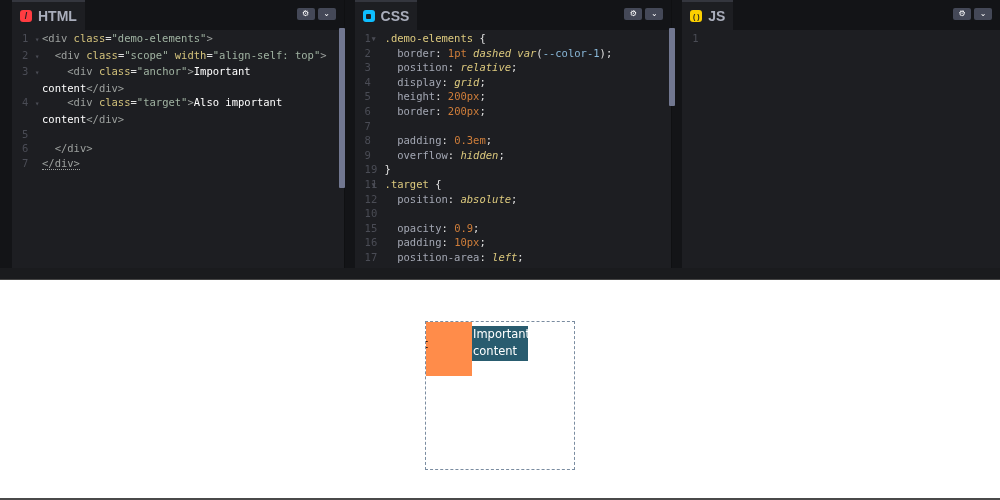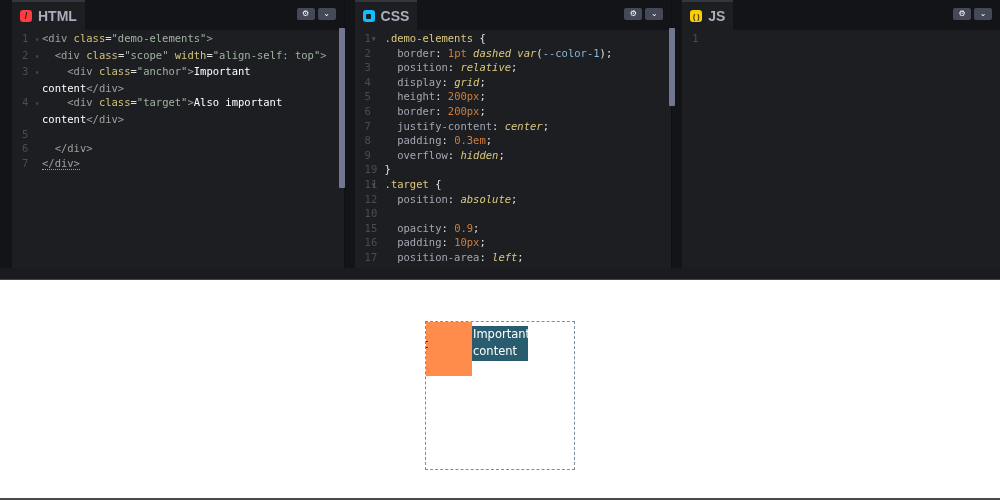--- a/index.html
+++ b/index.html
@@ -180,21 +180,21 @@
           </div>
       </div>
     </div>
     <div class="code" id="css-code">
         <div class="line"><span class="ln">1</span><span class="fold" style="margin-left: -14px; width: 14px; color: rgb(74, 76, 85);">▾</span><span class="txt"><span class="t-sel">.demo-elements</span><span class="t-punc"> {</span></span></div>
         <div class="line"><span class="ln">2</span><span class="txt"><span class="t-punc">  </span><span class="t-prop">border</span><span class="t-punc">: </span><span class="t-num">1pt</span><span class="t-val"> dashed var</span><span class="t-punc">(</span><span class="t-var">--color-1</span><span class="t-punc">);</span></span></div>
         <div class="line"><span class="ln">3</span><span class="txt"><span class="t-punc">  </span><span class="t-prop">position</span><span class="t-punc">: </span><span class="t-val">relative</span><span class="t-punc">;</span></span></div>
         <div class="line"><span class="ln">4</span><span class="txt"><span class="t-punc">  </span><span class="t-prop">display</span><span class="t-punc">: </span><span class="t-val">grid</span><span class="t-punc">;</span></span></div>
         <div class="line"><span class="ln">5</span><span class="txt"><span class="t-punc">  </span><span class="t-prop">height</span><span class="t-punc">: </span><span class="t-num">200px</span><span class="t-punc">;</span></span></div>
         <div class="line"><span class="ln">6</span><span class="txt"><span class="t-punc">  </span><span class="t-prop">border</span><span class="t-punc">: </span><span class="t-num">200px</span><span class="t-punc">;</span></span></div>
-        <div class="line"><span class="ln">7</span><span class="txt"><span class="t-punc">  </span><span class="t-prop">justify-content</span><span class="t-punc">: </span><span class="t-val">center</span><span class="t-punc">;</span></span></div>
+        <div class="line"><span class="ln">7</span></div>
         <div class="line"><span class="ln">8</span><span class="txt"><span class="t-punc">  </span><span class="t-prop">padding</span><span class="t-punc">: </span><span class="t-num">0.3em</span><span class="t-punc">;</span></span></div>
         <div class="line"><span class="ln">9</span><span class="txt"><span class="t-punc">  </span><span class="t-prop">overflow</span><span class="t-punc">: </span><span class="t-val">hidden</span><span class="t-punc">;</span></span></div>
         <div class="line"><span class="ln">19</span><span class="txt"><span class="t-punc">}</span></span></div>
         <div class="line"><span class="ln">11</span><span class="fold" style="margin-left: -14px; width: 14px; color: rgb(74, 76, 85);">▾</span><span class="txt"><span class="t-sel">.target</span><span class="t-punc"> {</span></span></div>
         <div class="line"><span class="ln">12</span><span class="txt"><span class="t-punc">  </span><span class="t-prop">position</span><span class="t-punc">: </span><span class="t-val">absolute</span><span class="t-punc">;</span></span></div>
         <div class="line"><span class="ln">10</span></div>
         <div class="line"><span class="ln">15</span><span class="txt"><span class="t-punc">  </span><span class="t-prop">opacity</span><span class="t-punc">: </span><span class="t-num">0.9</span><span class="t-punc">;</span></span></div>
         <div class="line"><span class="ln">16</span><span class="txt"><span class="t-punc">  </span><span class="t-prop">padding</span><span class="t-punc">: </span><span class="t-num">10px</span><span class="t-punc">;</span></span></div>
         <div class="line"><span class="ln">17</span><span class="txt"><span class="t-punc">  </span><span class="t-prop">position-area</span><span class="t-punc">: </span><span class="t-val">left</span><span class="t-punc">;</span></span></div>
       </div>

